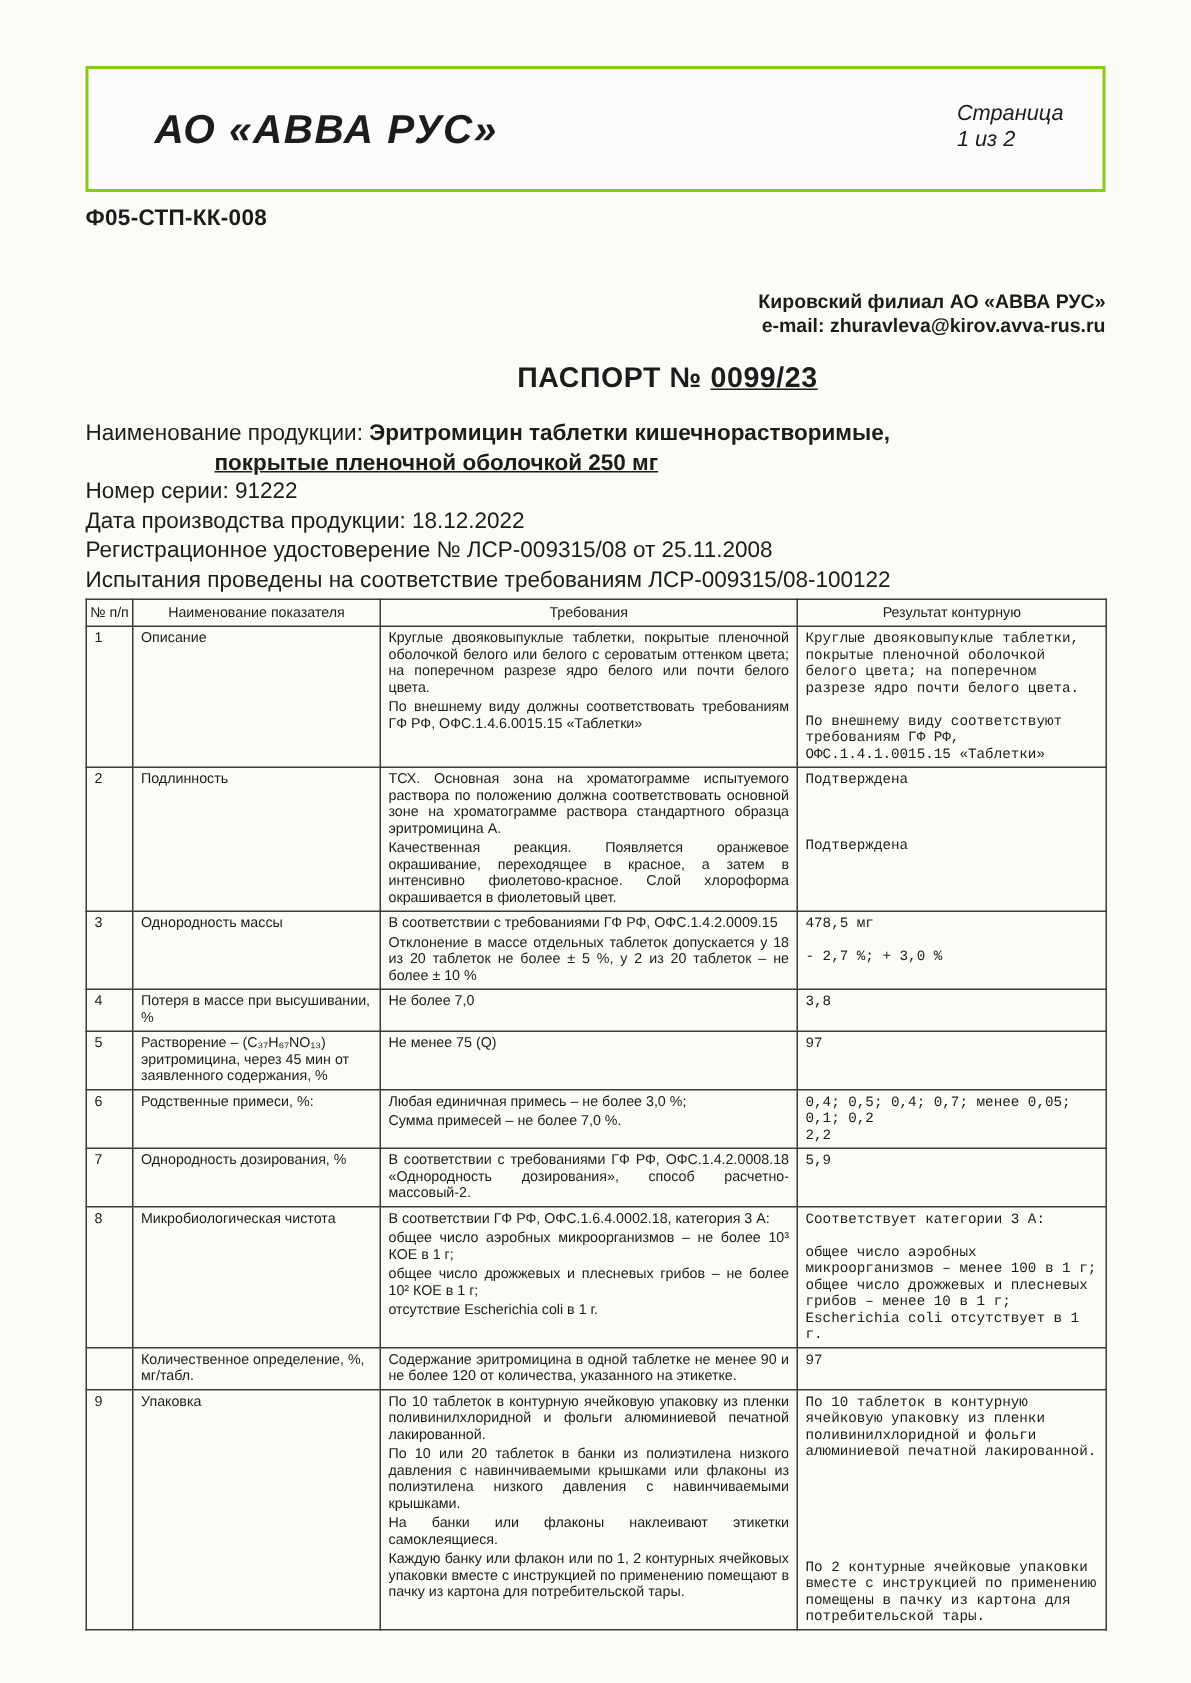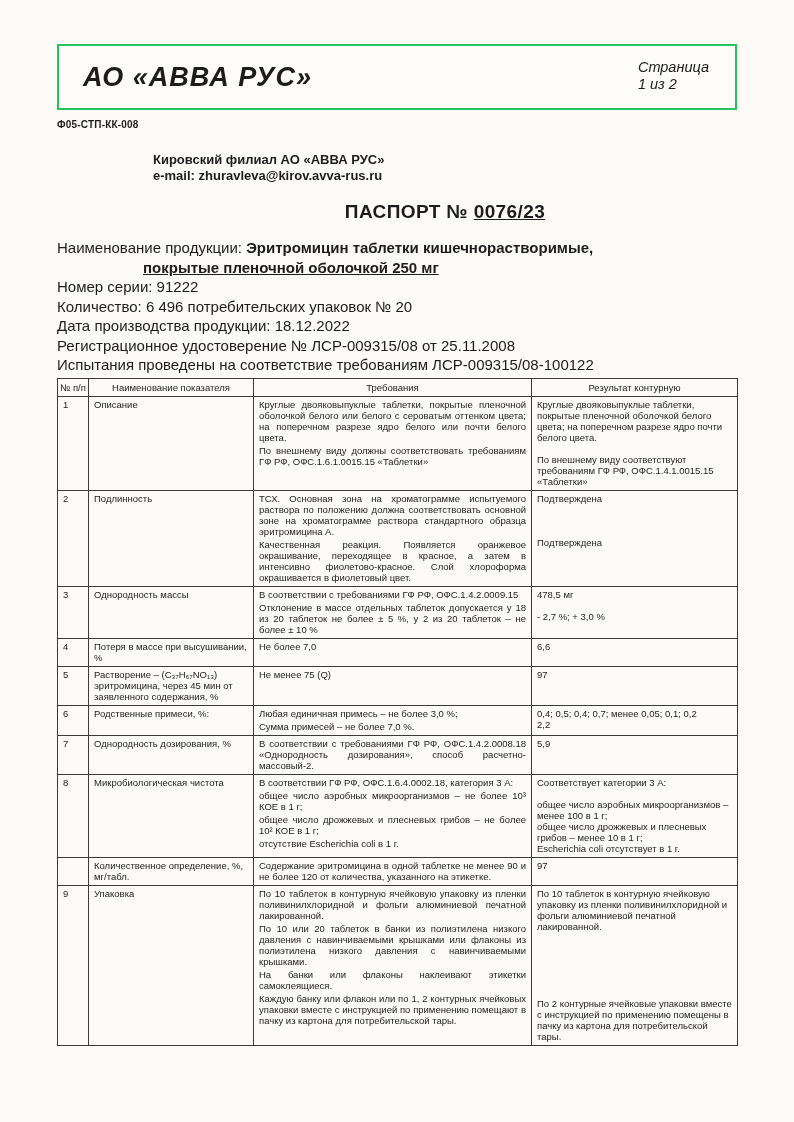--- a/index.html
+++ b/index.html
@@ -9,32 +9,32 @@
     margin:0 auto;
     background:#fcfbf8;
     color:#1c1c1c;
     font-family:"Liberation Sans","DejaVu Sans",sans-serif;
     box-sizing:border-box;
     padding:44px 57px 0 57px;
     overflow:hidden;
   }
   
   .header-box{
-    border:2px solid #22c55e;
-    height:66px;
+    border:2px solid #84cc16;
+    height:84px;
     display:flex;align-items:center;justify-content:space-between;
-    padding:0 26px 0 24px;
+    padding:0 26px 0 44px;
     box-sizing:border-box;
     background:#fdfcfa;
   }
   .company{font-size:27px;font-weight:bold;font-style:italic;letter-spacing:1px;}
   .page-indicator{font-size:14.5px;font-style:italic;text-align:left;line-height:17px;margin-top:-2px;}
-  .form-code{font-size:10px;font-weight:bold;margin-top:9px;letter-spacing:.2px;}
-  
-  .contact{margin-top:22px;text-align:left;font-weight:bold;font-size:13px;line-height:16px;padding-left:96px;}
+  .form-code{font-size:15px;font-weight:bold;margin-top:9px;letter-spacing:.2px;}
+  
+  .contact{margin-top:39px;text-align:right;font-weight:bold;font-size:13px;line-height:16px;padding-left:96px;}
   .email{}
   
   .passport-title{margin-top:17px;text-align:center;font-weight:bold;font-size:19px;padding-left:96px;letter-spacing:.4px;}
   .passport-number{text-decoration:underline;}
   
   .info{margin-top:15px;font-size:15px;line-height:19.5px;}
   .info b{font-weight:bold;}
   .name2{margin-left:86px;font-weight:bold;text-decoration:underline;}
   
   table.spec{
@@ -54,21 +54,21 @@
   }
   table.spec th{font-weight:normal;text-align:center;padding:3px 2px;}
   col.c-num{width:31px;}
   col.c-name{width:165px;}
   col.c-req{width:278px;}
   col.c-res{width:206px;}
   td.num{padding:2px 2px 2px 4px;}
   .cp{margin:0;}
   .req-p{text-align:justify;}
   .req-p + .req-p:not(.blank){margin-top:2px;}
-  .res-p{text-align:left;}
+  .res-p{text-align:left;font-family:Liberation Mono, monospace;}
   .blank{height:11px;}
 </style>
 </head>
 <body>
 
 <div class="page">
 
   <div class="header-box">
     <div class="company">АО «АВВА РУС»</div>
     <div class="page-indicator">
@@ -77,27 +77,26 @@
     </div>
   </div>
 
   <div class="form-code">Ф05-СТП-КК-008</div>
 
   <div class="contact">
     <div>Кировский филиал АО «АВВА РУС»</div>
     <div><span>e-mail: </span><span class="email">zhuravleva@kirov.avva-rus.ru</span></div>
   </div>
 
-  <div class="passport-title"><span>ПАСПОРТ № </span><span class="passport-number">0076/23</span></div>
+  <div class="passport-title"><span>ПАСПОРТ № </span><span class="passport-number">0099/23</span></div>
 
   <div class="info">
     <div class="info-line"><span>Наименование продукции: </span><b>Эритромицин таблетки кишечнорастворимые,</b></div>
     <div class="info-line name2">покрытые пленочной оболочкой 250 мг</div>
     <div class="info-line">Номер серии: 91222</div>
-    <div class="info-line">Количество: 6 496 потребительских упаковок № 20</div>
     <div class="info-line">Дата производства продукции: 18.12.2022</div>
     <div class="info-line">Регистрационное удостоверение № ЛСР-009315/08 от 25.11.2008</div>
     <div class="info-line">Испытания проведены на соответствие требованиям ЛСР-009315/08-100122</div>
   </div>
 
   <table class="spec">
     <colgroup>
         <col class="c-num">
         <col class="c-name">
         <col class="c-req">
@@ -110,21 +109,21 @@
         <th>Требования</th>
         <th>Результат контурную</th>
       </tr>
     </thead>
     <tbody>
         <tr>
           <td class="num">1</td>
           <td>Описание</td>
           <td>
             <p class="cp req-p">Круглые двояковыпуклые таблетки, покрытые пленочной оболочкой белого или белого с сероватым оттенком цвета; на поперечном разрезе ядро белого или почти белого цвета.</p>
-            <p class="cp req-p">По внешнему виду должны соответствовать требованиям ГФ РФ, ОФС.1.6.1.0015.15 «Таблетки»</p>
+            <p class="cp req-p">По внешнему виду должны соответствовать требованиям ГФ РФ, ОФС.1.4.6.0015.15 «Таблетки»</p>
           </td>
           <td>
             <p class="cp res-p">Круглые двояковыпуклые таблетки, покрытые пленочной оболочкой белого цвета; на поперечном разрезе ядро почти белого цвета.</p>
             <p class="cp res-p blank"></p>
             <p class="cp res-p">По внешнему виду соответствуют требованиям ГФ РФ, ОФС.1.4.1.0015.15 «Таблетки»</p>
           </td>
         </tr>
         <tr>
           <td class="num">2</td>
           <td>Подлинность</td>
@@ -153,21 +152,21 @@
             <p class="cp res-p">- 2,7 %; + 3,0 %</p>
           </td>
         </tr>
         <tr>
           <td class="num">4</td>
           <td>Потеря в массе при высушивании, %</td>
           <td>
             <p class="cp req-p">Не более 7,0</p>
           </td>
           <td>
-            <p class="cp res-p">6,6</p>
+            <p class="cp res-p">3,8</p>
           </td>
         </tr>
         <tr>
           <td class="num">5</td>
           <td>Растворение – (C₃₇H₆₇NO₁₃) эритромицина, через 45 мин от заявленного содержания, %</td>
           <td>
             <p class="cp req-p">Не менее 75 (Q)</p>
           </td>
           <td>
             <p class="cp res-p">97</p>

